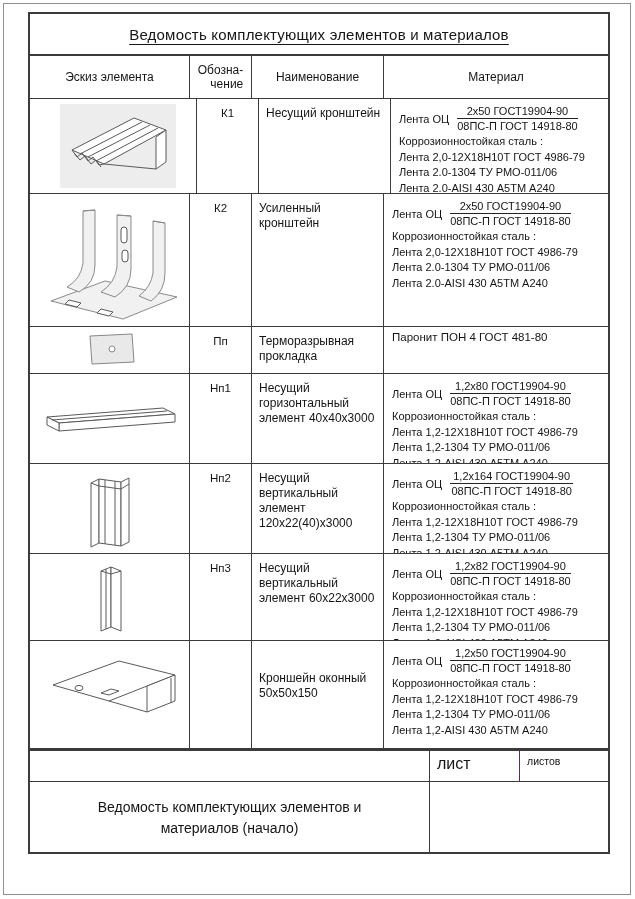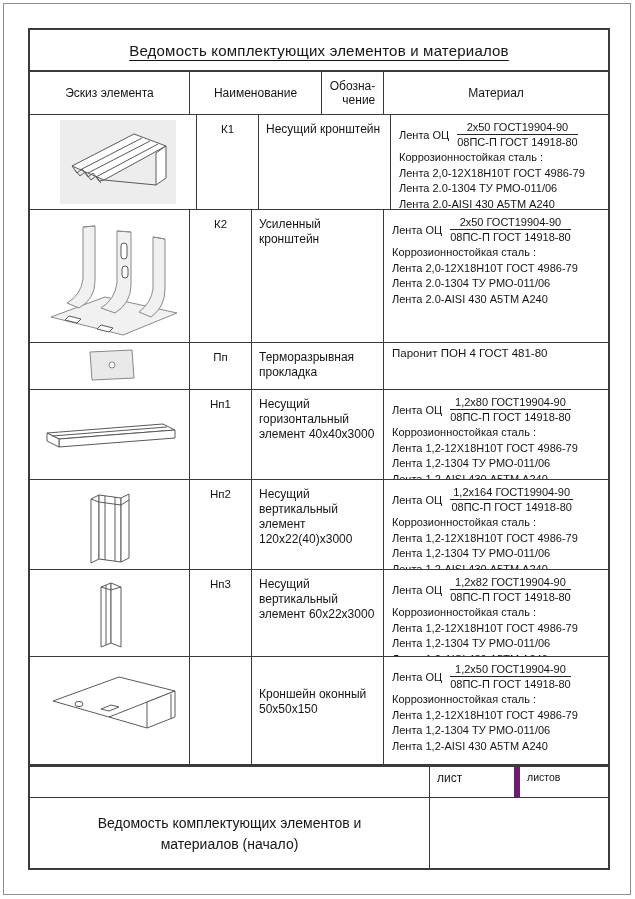--- a/index.html
+++ b/index.html
@@ -1,19 +1,19 @@
 <!DOCTYPE html>
 <html><head>
 <meta charset="utf-8">
 <style>
   * { margin:0; padding:0; box-sizing:border-box; }
   body { background:#d8d8d8; font-family:"Liberation Sans", sans-serif; color:#151515; }
   .page { position:relative; width:635px; height:899px; background:#ffffff; overflow:hidden; }
   .outer-border { position:absolute; left:3px; top:3px; width:628px; height:892px; border:1px solid #8f8f8f; pointer-events:none; }
-  .frame { position:absolute; left:28px; top:28px; width:582px; height:842px; border:2px solid #3b3b3b; background:#fff; }
+  .frame { position:absolute; left:28px; top:12px; width:582px; height:842px; border:2px solid #3b3b3b; background:#fff; }
 
   .title-row { height:42px; display:flex; align-items:center; justify-content:center; border-bottom:2px solid #3b3b3b; }
   .title-row span { font-size:15px; letter-spacing:.2px; text-decoration:underline; text-underline-offset:4px; }
 
   .trow { display:flex; width:100%; border-bottom:1px solid #3b3b3b; overflow:hidden; }
   .trow:last-of-type { border-bottom:none; }
   .c { overflow:hidden; }
   .c1 { width:160px; border-right:1px solid #3b3b3b; display:flex; align-items:center; justify-content:center; }
   .c2 { width:62px;  border-right:1px solid #3b3b3b; text-align:center; padding-top:8px; font-size:11.5px; }
   .c3 { width:132px; border-right:1px solid #3b3b3b; padding:7px 4px 0 7px; font-size:12px; line-height:15px; }
@@ -31,21 +31,21 @@
   .frac { display:inline-block; text-align:center; }
   .frac .ft { display:block; border-bottom:1px solid #222; padding:0 3px 1px 3px; line-height:12px; }
   .frac .fb { display:block; padding-top:1px; line-height:12px; }
   .mline { line-height:15.5px; white-space:nowrap; }
   .msingle { padding-top:4px; font-size:11.5px; }
   .pad-name-lg { padding-top:30px; }
 
   .footer { border-top:2px solid #3b3b3b; }
   .f1 { display:flex; height:31px; border-bottom:1px solid #3b3b3b; }
   .f1 .fa { width:400px; border-right:1px solid #3b3b3b; }
-  .f1 .fb2 { width:90px; border-right:6px solid #701a75; font-size:12px; padding:4px 0 0 7px; }
+  .f1 .fb2 { width:90px; border-right:1px solid #701a75; font-size:16px; padding:4px 0 0 7px; }
   .f1 .fc { flex:1; font-size:10.5px; padding:4px 0 0 7px; }
   .f2 { display:flex; height:71px;justify-content:center; }
   .f2 .fa { width:400px; border-right:1px solid #3b3b3b; display:flex; align-items:center; justify-content:center; }
   .f2 .fa div { font-size:14px; text-align:center; line-height:21px; max-width:340px; }
   .f2 .fc { flex:1; }
 
   svg { display:block; }
   .sk { stroke:#5a5a5a; stroke-width:1; fill:#ffffff; }
   .sk-line { stroke:#5a5a5a; stroke-width:1; fill:none; }
   .sk-gray { stroke:#8a8a8a; stroke-width:1; fill:#f1f1f1; }
@@ -57,23 +57,23 @@
 <div class="page">
   <div class="outer-border"></div>
   <div class="frame">
 
     <div class="title-row">
       <span>Ведомость комплектующих элементов и материалов</span>
     </div>
 
     <div class="trow hdr">
       <div class="c c1">Эскиз элемента</div>
-      <div class="c c3">Наименование</div>
       <div class="c c2">Обозна-
 чение</div>
+      <div class="c c3">Наименование</div>
       <div class="c c4">Материал</div>
     </div>
 
     <div class="trow r1">
       <div class="c c1">
         <svg width="150" height="92" viewBox="0 0 150 92">
           <rect x="18" y="4" width="116" height="84" fill="#ededed" stroke="none"></rect>
           <polygon class="sk" points="30,50 92,18 124,30 62,64"></polygon>
           <line class="sk-line" x1="38" y1="54" x2="100" y2="22"></line>
           <line class="sk-line" x1="46" y1="57" x2="108" y2="25"></line>

